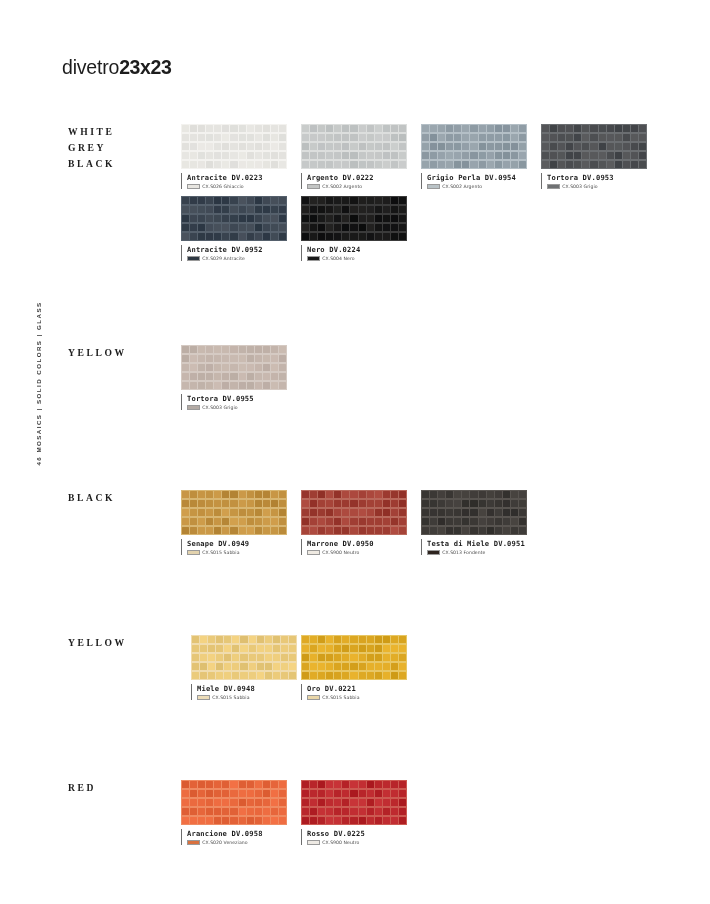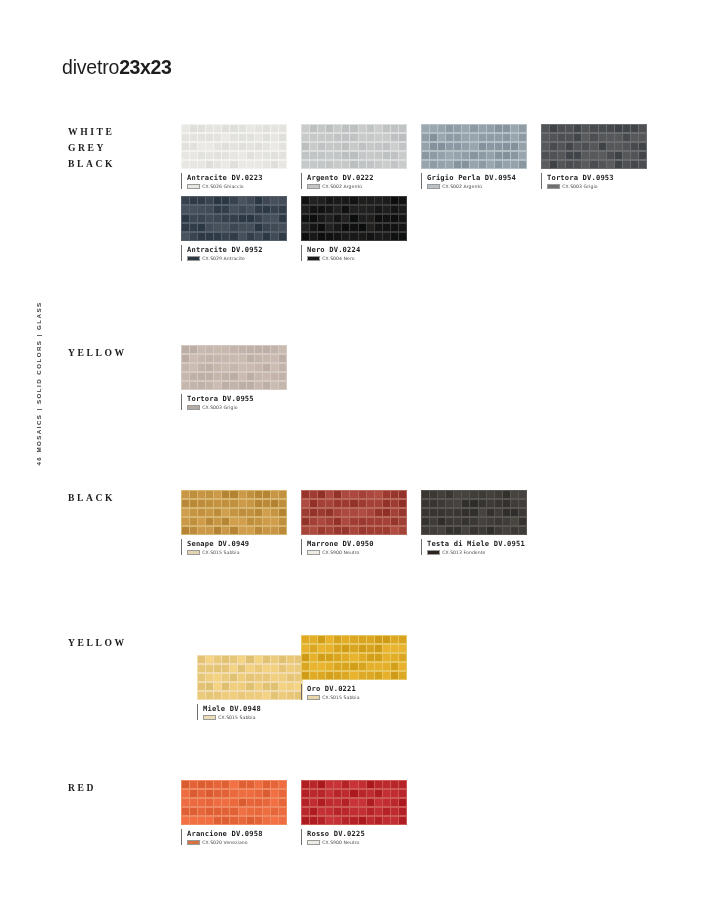--- a/index.html
+++ b/index.html
@@ -969,21 +969,21 @@
               </div>
             </div>
           </div>
         </div>
       </div>
     </div>
     <div class="section" style="top: 635px;">
       <div class="cat-title">YELLOW</div>
       <div class="rows">
         <div class="prow">
-          <div class="product" style="left: 16px; margin-top: 20px;">
+          <div class="product" style="left: 10px;">
             <div class="swatch" style="background: rgb(240, 220, 174);">
               <div class="tiles">
                 <i style="background: rgb(227, 195, 115);"></i>
                 <i style="background: rgb(244, 211, 130);"></i>
                 <i style="background: rgb(234, 202, 122);"></i>
                 <i style="background: rgb(226, 194, 115);"></i>
                 <i style="background: rgb(230, 199, 119);"></i>
                 <i style="background: rgb(244, 211, 130);"></i>
                 <i style="background: rgb(223, 191, 112);"></i>
                 <i style="background: rgb(244, 211, 130);"></i>

